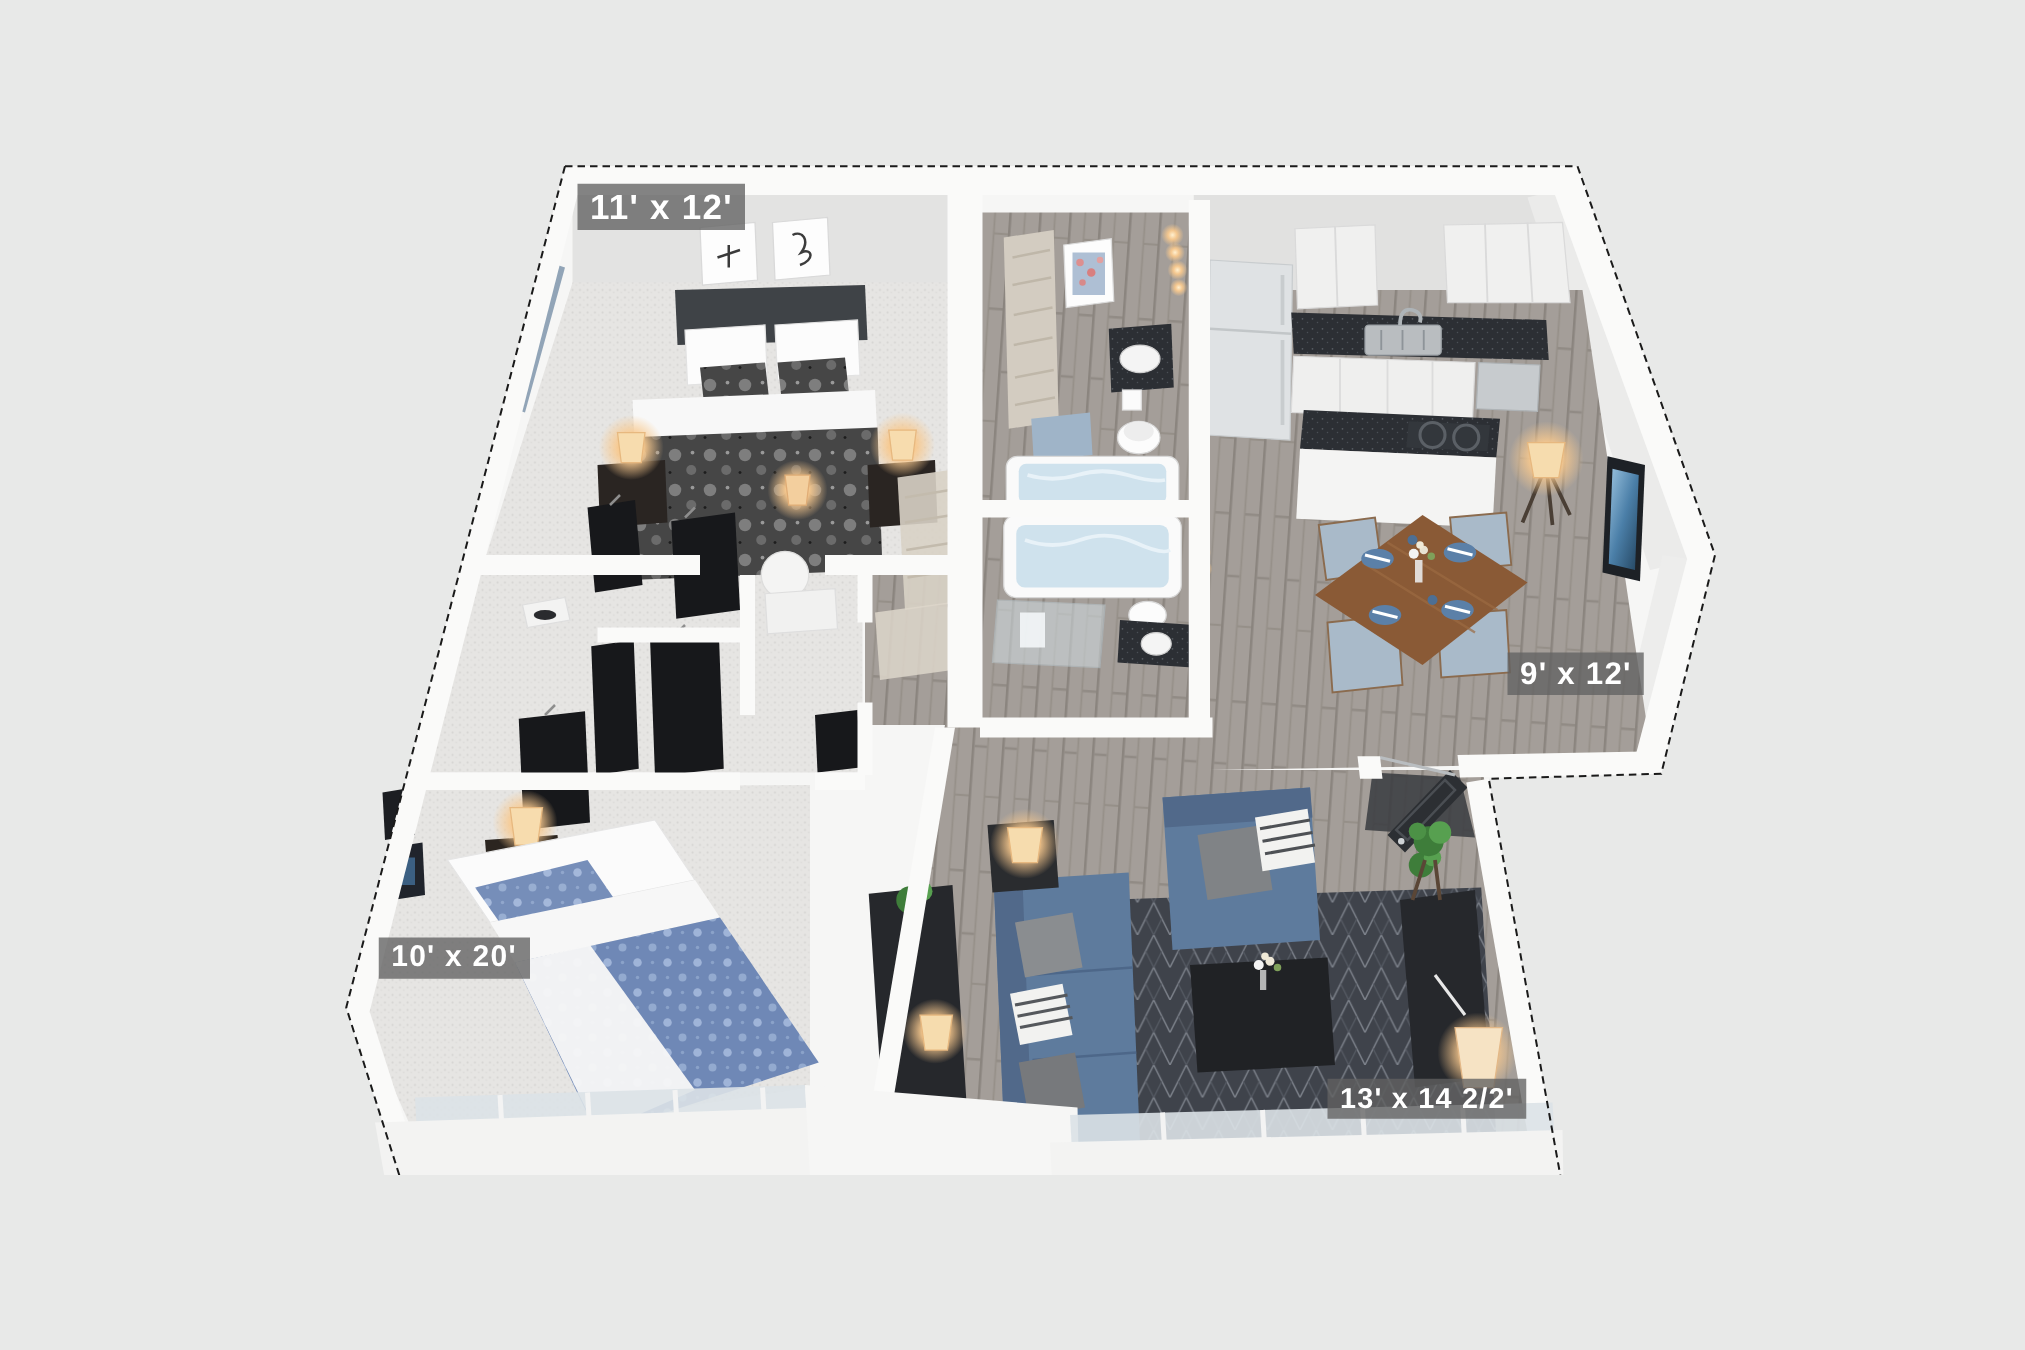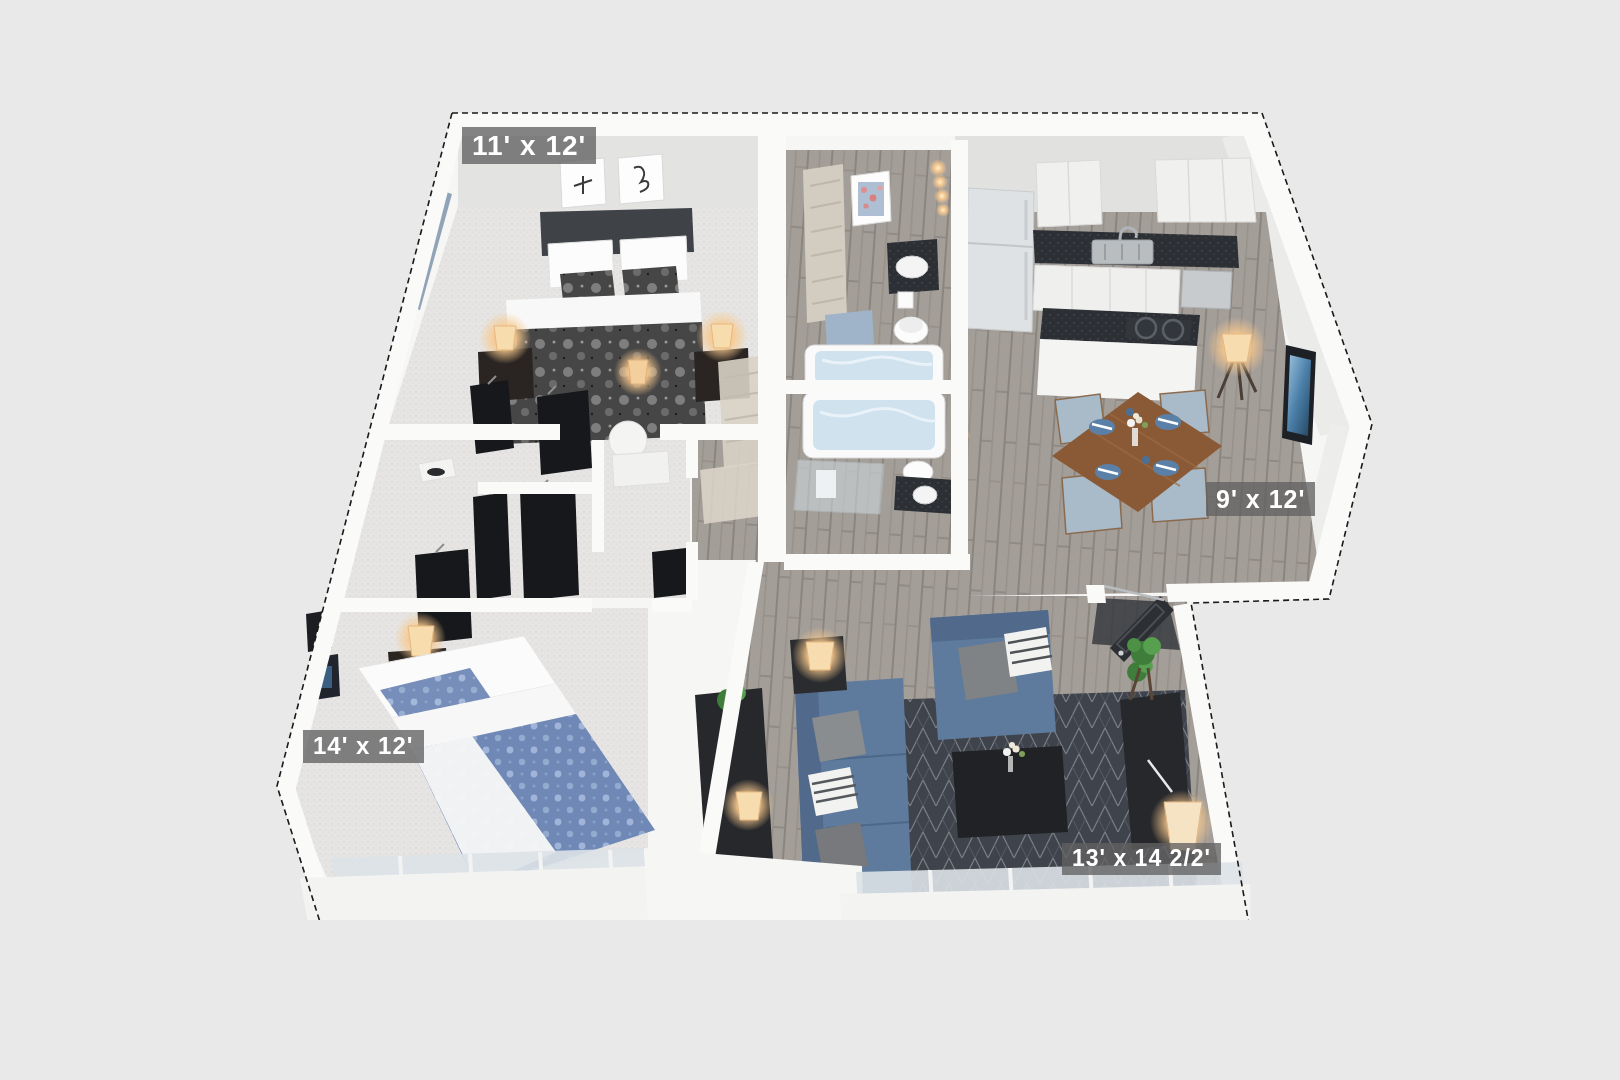--- a/index.html
+++ b/index.html
@@ -1,23 +1,23 @@
 <!DOCTYPE html>
 <html style="--bg: #e8e9e8; --label-bg: rgba(97,97,97,0.78); --label-text: #ffffff; --wall: #f6f6f5; --carpet: #e6e5e3; --wood: #a49e99; --rug: #3f434b; --sofa-blue: #5e7b9d; --duvet-blue: #6f88b6; --dining-table-wood: #8a5a36; --lamp-glow: #f8c98e;"><head>
 <meta charset="utf-8">
 <style>
   html,body{margin:0;padding:0;background:#e8e9e8;}
   .stage{position:relative;width:1620px;height:920px;background:var(--bg,#e8e9e8);
-         overflow:hidden;font-family:"Liberation Sans",sans-serif;}
+         overflow:hidden;font-family:"Liberation Sans",sans-serif;margin-top:20px;}
   .stage svg{position:absolute;left:0;top:0;}
   .dim-label{position:absolute;background:var(--label-bg,rgba(97,97,97,.78));
              color:var(--label-text,#fff);font-weight:bold;letter-spacing:1px;
              padding:3px 10px;line-height:1.12;white-space:nowrap;}
   .dim-label.b1{left:462px;top:127px;font-size:28px;}
-  .dim-label.dn{left:1206px;top:482px;font-size:25px;}
+  .dim-label.dn{left:1206px;top:502px;font-size:25px;}
   .dim-label.b2{left:303px;top:730px;font-size:24px;}
   .dim-label.lv{left:1062px;top:843px;font-size:23px;}
   .watermark{position:absolute;left:22px;top:952px;font-size:63px;letter-spacing:2px;
              color:var(--bg,#e8e9e8);font-weight:400;
              text-shadow:-2px -2px 2px rgba(104,104,104,.9), 2px 2px 2px rgba(255,255,255,.95);}
 </style>
 </head>
 <body>
 
 <div class="stage">
@@ -324,15 +324,15 @@
     <path d="M316,968 L658,960 M846,1006 L1250,996" stroke="#dddddc" stroke-width="2"></path>
   </g>
 
   <g>
     <path d="M452,113 L1262,113 L1372,424 L1329,599 L1191,603 L1252,941 L1247,970 L333,963 L277,786 Z" fill="none" stroke="#1a1a1a" stroke-width="1.6" stroke-dasharray="6 4"></path>
   </g>
 </svg>
 
 <div class="dim-label b1">11' x 12'</div>
 <div class="dim-label dn">9' x 12'</div>
-<div class="dim-label b2">14' x 12'</div>
+<div class="dim-label b2">10' x 20'</div>
 <div class="dim-label lv">13' x 14 2/2'</div>
 </div>
 
 </body></html>

